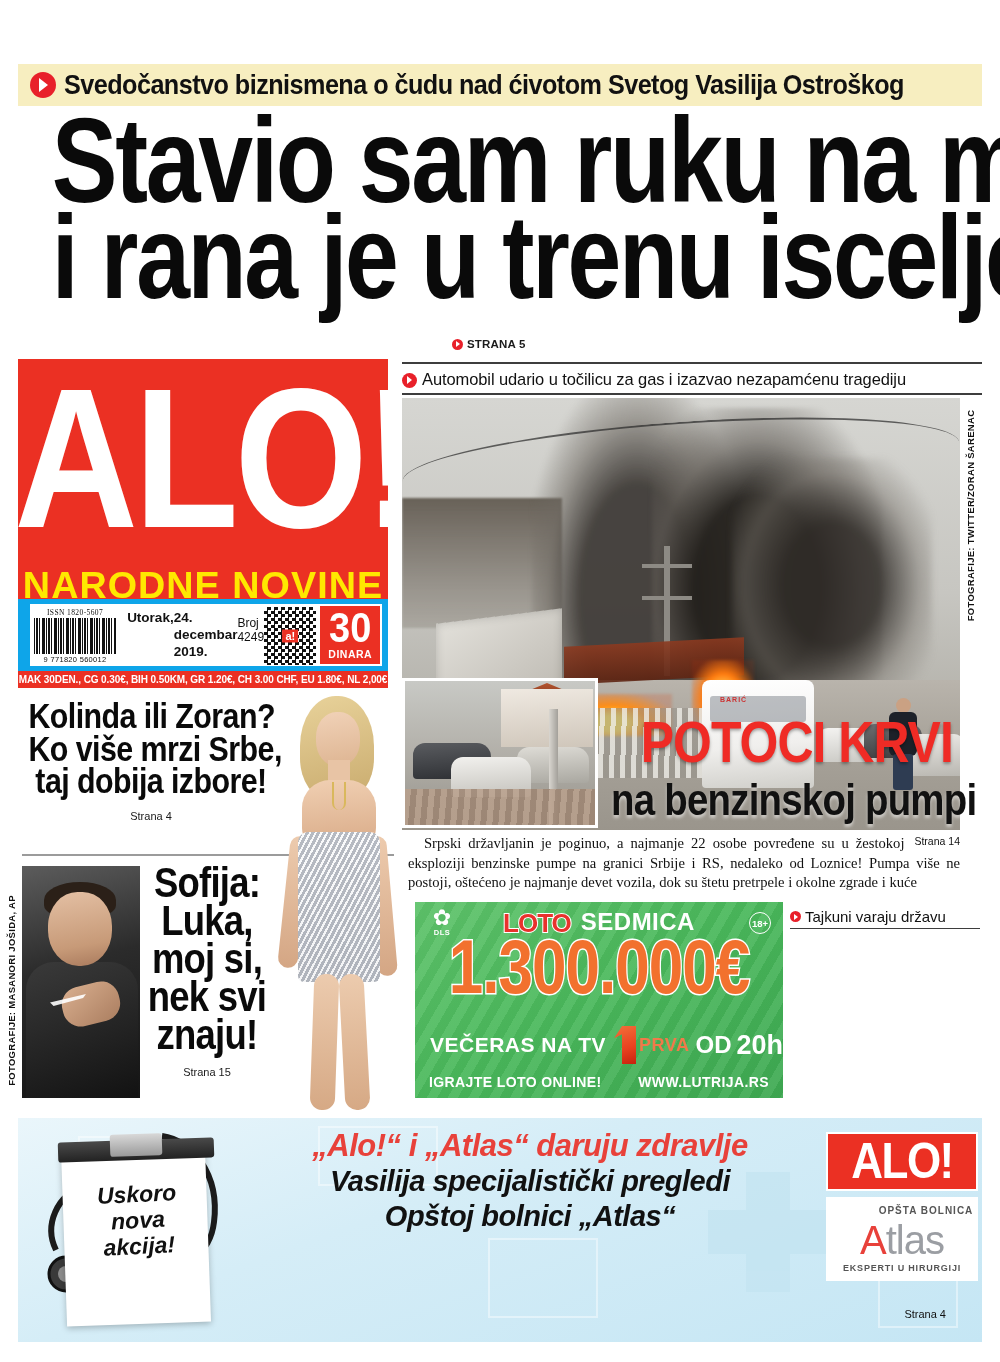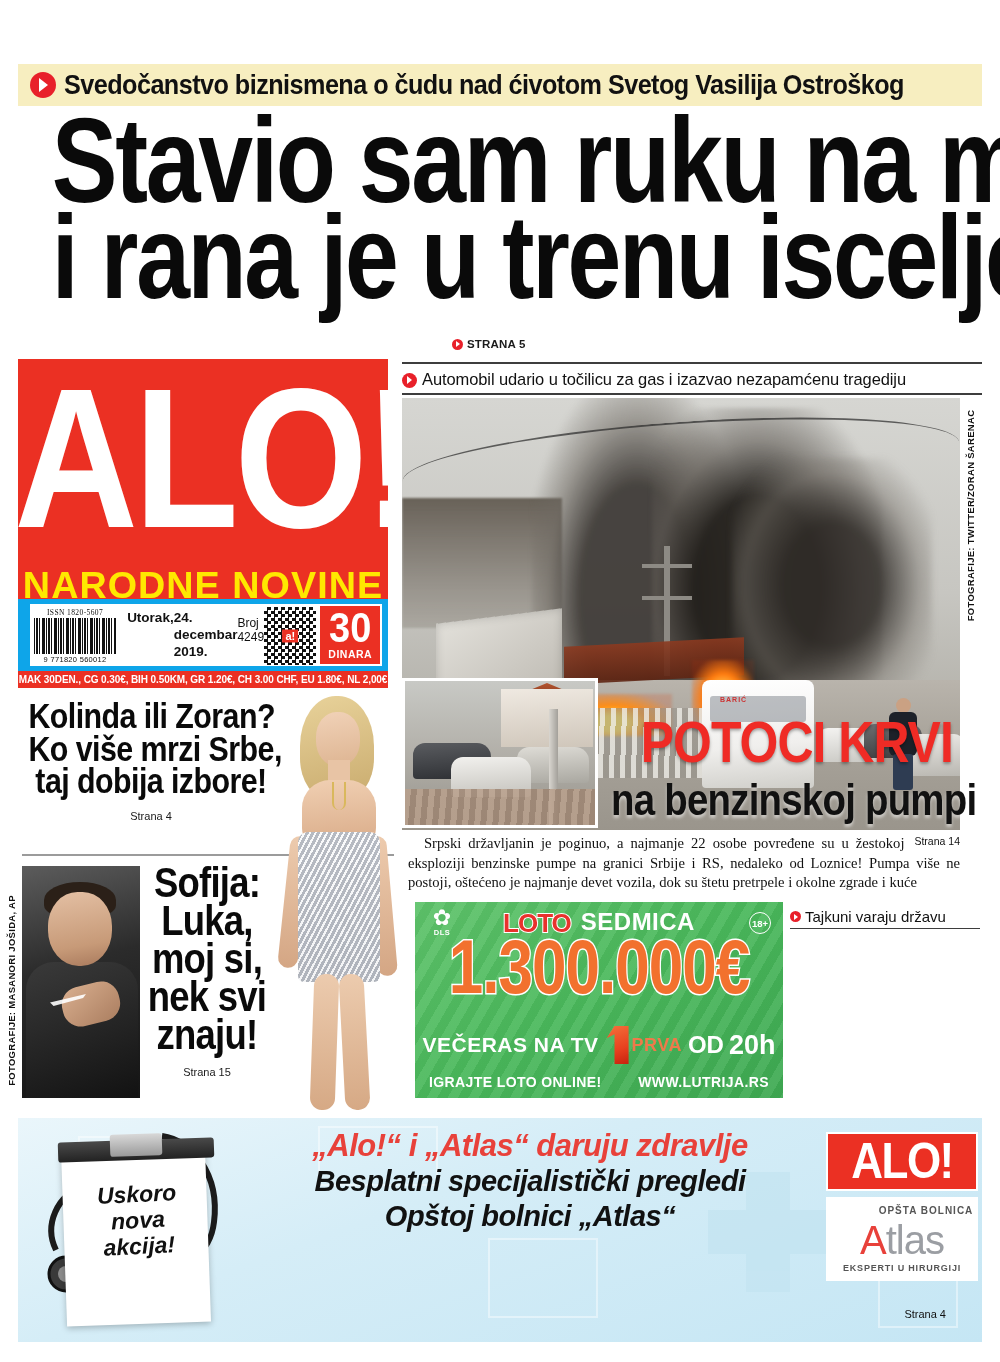--- a/index.html
+++ b/index.html
@@ -592,21 +592,21 @@
     font-family: "Liberation Sans Narrow", "Liberation Sans", sans-serif;
     font-weight: 700; font-size: 62px; line-height: 1;
     color: #f2712e;
     -webkit-text-stroke: 2.5px #ffffff;
     paint-order: stroke fill;
     letter-spacing: -1px;
     transform: scaleY(1.22);
   }
   .loto-tv {
     position: absolute; left: 0; top: 124px; width: 100%;
-    display: flex; align-items: center; justify-content: center;
+    display: flex; align-items: center; justify-content: flex-end;
     color: #fff; font-weight: 700;
   }
   .loto-tv .a { font-size: 21px; letter-spacing: 0.5px; }
   .prva-logo {
     width: 22px; height: 38px; margin: 0 3px 0 8px;
     background: linear-gradient(160deg,#f4703a 0%, #e8411f 60%, #c7220d 100%);
     clip-path: polygon(36% 0, 100% 0, 100% 100%, 36% 100%, 36% 22%, 0 32%);
   }
   .loto-tv .prva {
     font-size: 18px; color: #f07a4a; margin-right: 6px; letter-spacing: 0.5px;
@@ -950,21 +950,21 @@
       <div class="cb-clip"></div>
       <div class="cb-text">
         <div>Uskoro</div>
         <div>nova</div>
         <div>akcija!</div>
       </div>
     </div>
 
     <div class="atlas-mid">
       <div class="atlas-kicker">„Alo!“ i „Atlas“ daruju zdravlje</div>
-      <div class="atlas-line">Besplatni specijalistički pregledi</div>
+      <div class="atlas-line">Vasilija specijalistički pregledi</div>
       <div class="atlas-line">Opštoj bolnici „Atlas“</div>
     </div>
     <div class="atlas-strana">Strana 4</div>
 
     <div class="atlas-logos">
       <div class="alo-mini">
         <div class="t">ALO!</div>
       </div>
       <div class="atlas-card">
         <div class="ob">OPŠTA BOLNICA</div>

